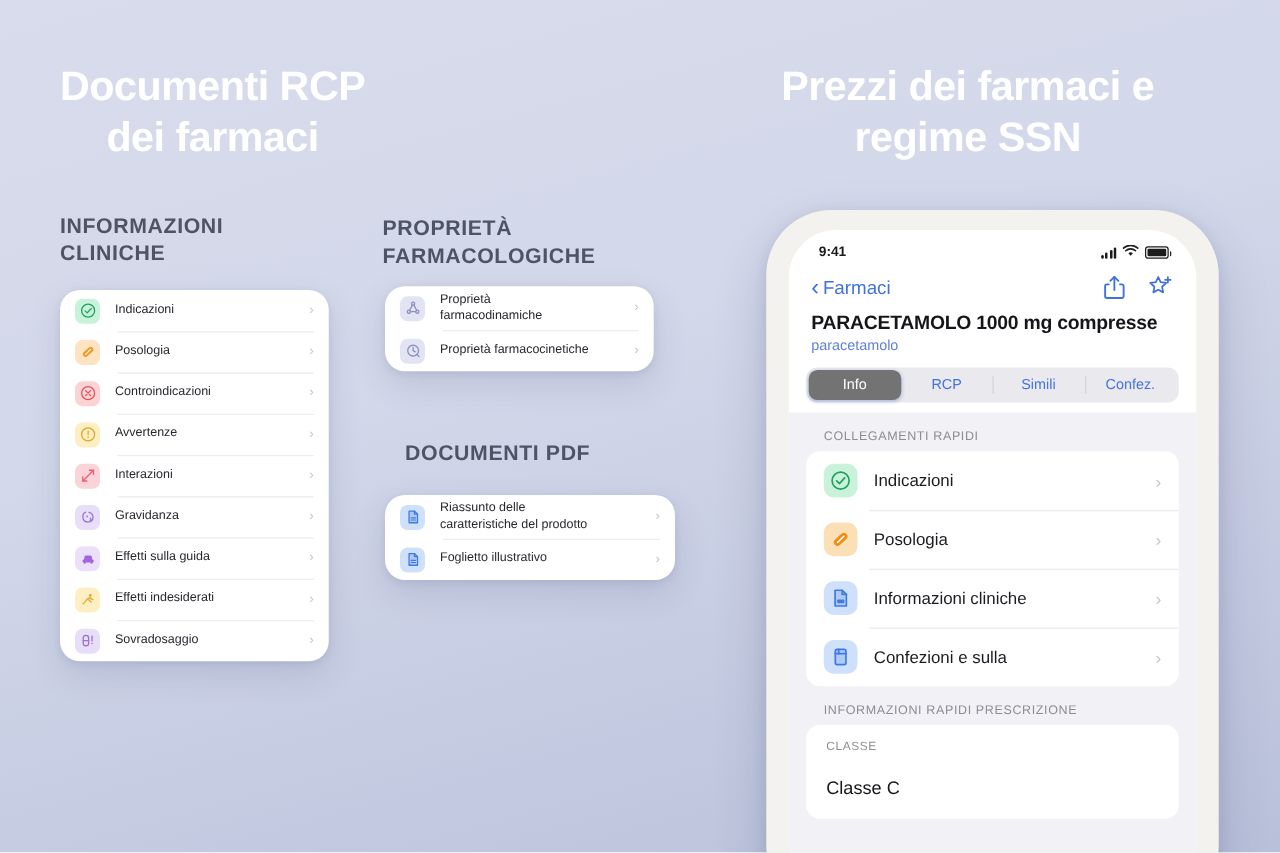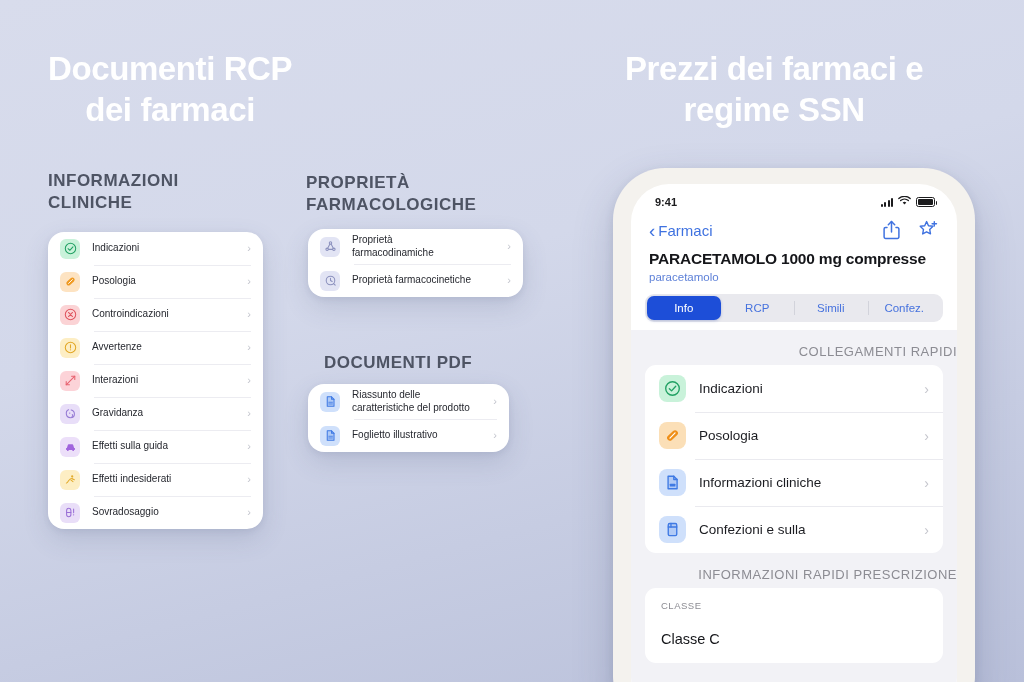--- a/index.html
+++ b/index.html
@@ -158,38 +158,37 @@
     font-size: 11.5px;
     color: #4672de;
     border-radius: 7px;
     position: relative;
   }
   .seg + .seg::before {
     content: ""; position: absolute; left: 0; top: 5px; bottom: 5px;
     width: 1px; background: #d2d3db;
   }
   .seg.active {
-    background: #1d4ed8;
+    background: #737373;
     color: #ffffff;
     box-shadow: 0 1px 3px rgba(40,70,160,0.28);
   }
   .seg.active::before, .seg.active + .seg::before { background: transparent; }
 
   #phone-body {
     background: #f2f2f6;
     padding: 0 0 10px 0;
     height: 100%;
     margin-top: 8px;
   }
   .ph-section-label {
-    font-size: 13px;
+    font-size: 10px;
     color: #8c8c93;
     letter-spacing: 0.5px;
     padding: 14px 0 6px 28px;
-    text-align: right;
   }
   .ph-card {
     background: #ffffff;
     border-radius: 11px;
     margin: 0 14px;
     overflow: hidden;
   }
   .ph-row {
     display: flex; align-items: center;
     padding: 0 14px;
@@ -354,21 +353,21 @@
               <path d="M10 6.4 V10 L12.6 11.6" stroke="#8b90bd" fill="none" stroke-width="1.6" stroke-linecap="round" stroke-linejoin="round"></path>
               <path d="M14.8 14.8 L17.2 17.2" stroke="#8b90bd" fill="none" stroke-width="1.6" stroke-linecap="round" stroke-linejoin="round"></path>
             </svg>
           </span>
           <span class="row-label">Proprietà farmacocinetiche</span>
           <span class="chev">›</span>
         </div>
       </div>
   </div>
 
-  <div class="card" style="left:308px; top:384px; width:201px;">
+  <div class="card" style="left:308px; top:396px; width:232px;">
     <div class="card-inner" id="pdf-rows">
         <div class="row">
           <span class="row-icon" style="background: rgb(207, 224, 251);">
             <svg viewBox="0 0 20 20">
               <path d="M5 2.8 H11.6 L15.4 6.6 V17.2 H5 Z" fill="#3f7ae4" opacity="0.22"></path>
               <path d="M5 2.8 H11.6 L15.4 6.6 V17.2 H5 Z" stroke="#3f7ae4" fill="none" stroke-width="1.6" stroke-linecap="round" stroke-linejoin="round"></path>
               <path d="M11.6 2.8 V6.6 H15.4" stroke="#3f7ae4" fill="none" stroke-width="1.6" stroke-linecap="round" stroke-linejoin="round"></path>
               <path d="M7.4 11.2 H13 M7.4 13.8 H13" stroke="#3f7ae4" stroke-width="1.3" stroke-linecap="round"></path>
             </svg>
           </span>

